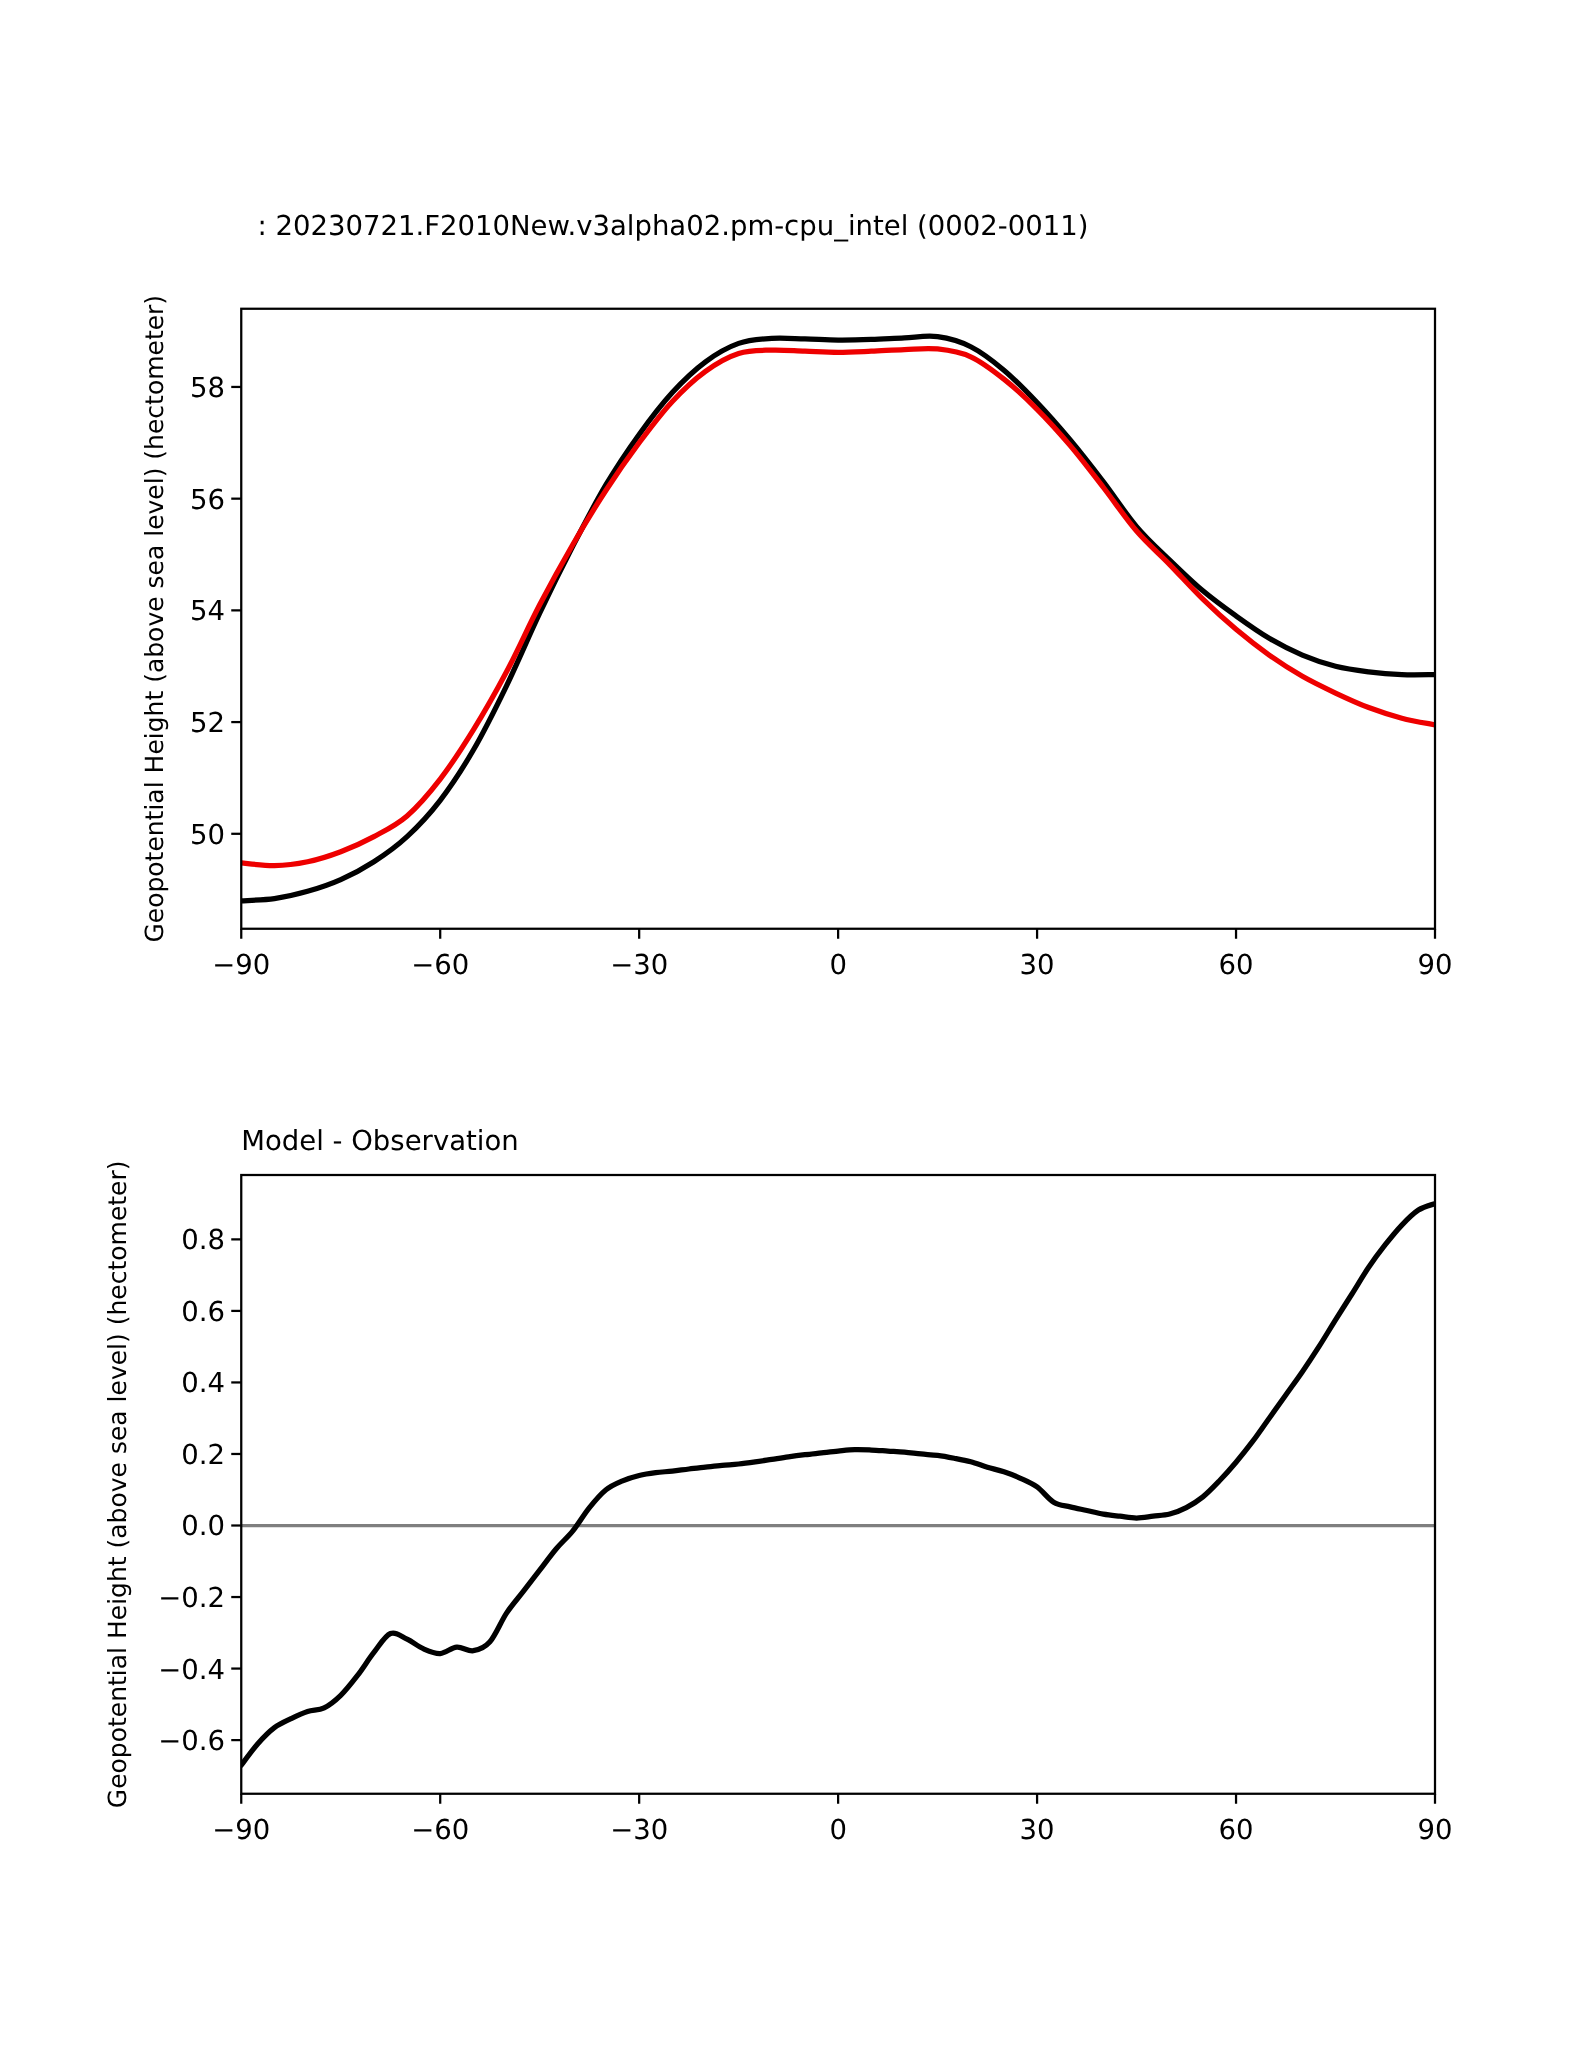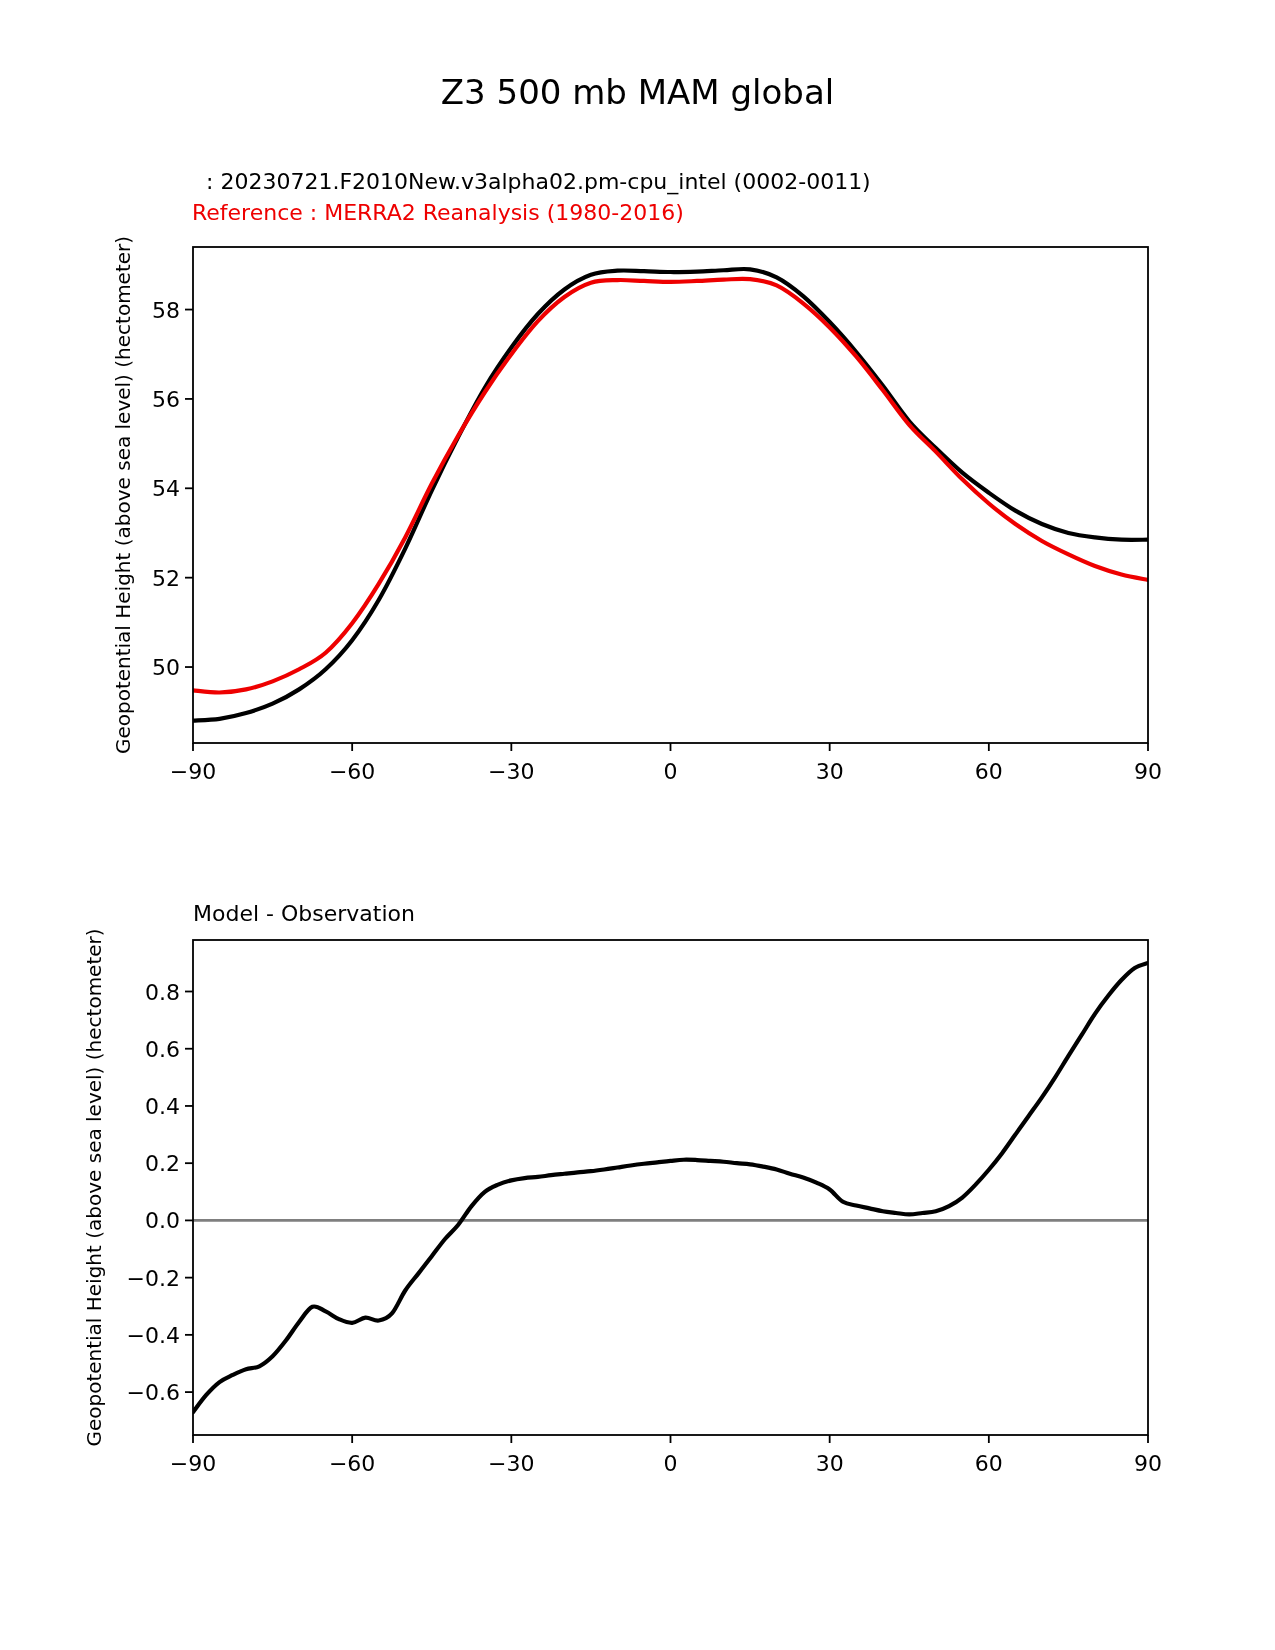--- a/index.html
+++ b/index.html
@@ -10,25 +10,23 @@
   .main-title{position:absolute;top:72px;left:0;width:1275px;text-align:center;
               font-size:34px;color:#000000;}
   .legend{position:absolute;left:192px;top:166px;font-size:22px;line-height:31px;}
   .legend-model{padding-left:14px;}
   .subtitle{position:absolute;left:193px;top:901px;width:955px;font-size:22px;}
 </style>
 </head>
 <body>
 
 <div class="canvas">
-  <div class="main-title">Z3 500 mb MAM global</div>
 
   <div class="legend">
     <div class="legend-model" style="color: rgb(0, 0, 0);">: 20230721.F2010New.v3alpha02.pm-cpu_intel (0002-0011)</div>
-    <div class="legend-ref" style="color: rgb(238, 0, 0);">Reference : MERRA2 Reanalysis (1980-2016)</div>
   </div>
 
   <div class="subtitle">Model - Observation</div>
 
   <svg id="charts-svg" width="1275" height="1650" viewBox="0 0 1275 1650">
       <g>
         <defs>
           <clipPath id="clip0">
             <rect x="193" y="247" width="955" height="496"></rect>
           </clipPath>

